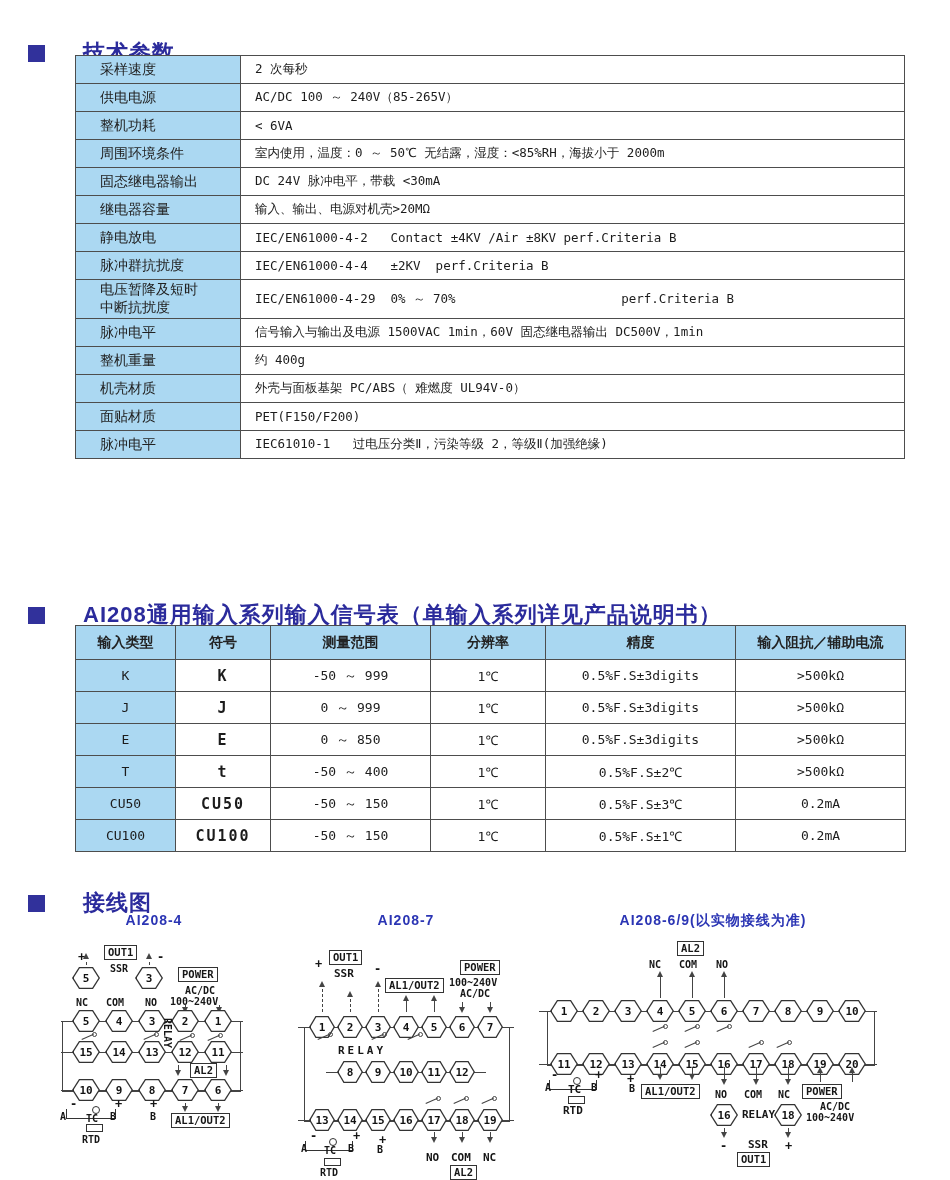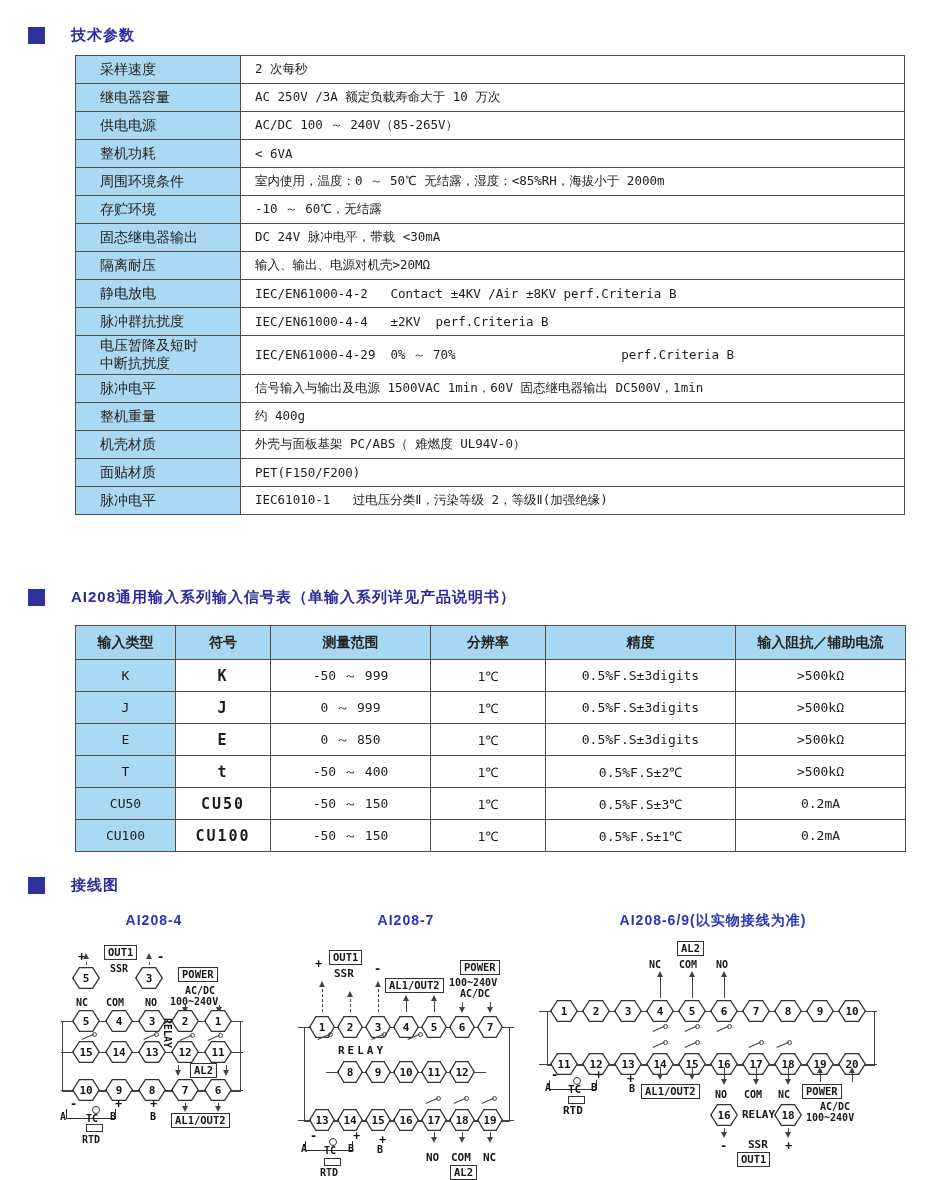--- a/index.html
+++ b/index.html
@@ -2,21 +2,21 @@
 <html><head>
 <meta charset="utf-8">
 <style>
   html,body{margin:0;padding:0;background:#fff;}
   #page{position:relative;width:950px;height:1180px;background:#ffffff;overflow:hidden;
         font-family:"Liberation Sans",sans-serif;color:#1c1c1c;}
 
   
   .sect{position:absolute;display:flex;align-items:center;gap:22px;}
   .bullet{width:17px;height:17px;background:#31319b;}
-  .sect h2{margin:4px;font-size:15px;font-weight:bold;color:#2b2b9c;letter-spacing:1px;}
+  .sect h2{margin:16px;font-size:22px;font-weight:bold;color:#2b2b9c;letter-spacing:1px;}
 
   
   table{border-collapse:collapse;table-layout:fixed;}
   .spec td, .sig td, .sig th{border:1.4px solid #4d4d4d;}
   .spec{position:absolute;left:75px;top:55px;width:830px;}
   .spec td{height:25px;font-size:13.5px;padding:1px 12px;}
   .spec td.kcol{background:#abd8f2;width:165px;padding-left:24px;white-space:pre-line;font-size:14px;color:#222;}
   .spec td:not(.kcol){font-family:"DejaVu Sans Mono",monospace;font-size:12.5px;padding-left:14px;white-space:pre-wrap;}
 
   .sig{position:absolute;left:75px;top:625px;width:830px;text-align:center;}
@@ -71,45 +71,37 @@
     <colgroup>
         <col style="width:165px">
         <col>
       </colgroup>
     <tbody>
         <tr>
           <td class="kcol">采样速度</td>
           <td>2 次每秒</td>
         </tr>
         <tr>
-          <td class="kcol">继电器容量</td>
-          <td>AC 250V /3A 额定负载寿命大于 10 万次</td>
-        </tr>
-        <tr>
           <td class="kcol">供电电源</td>
           <td>AC/DC 100 ～ 240V（85-265V）</td>
         </tr>
         <tr>
           <td class="kcol">整机功耗</td>
           <td>&lt; 6VA</td>
         </tr>
         <tr>
           <td class="kcol">周围环境条件</td>
           <td>室内使用，温度：0 ～ 50℃ 无结露，湿度：&lt;85%RH，海拔小于 2000m</td>
         </tr>
         <tr>
-          <td class="kcol">存贮环境</td>
-          <td>-10 ～ 60℃，无结露</td>
-        </tr>
-        <tr>
           <td class="kcol">固态继电器输出</td>
           <td>DC 24V 脉冲电平，带载 &lt;30mA</td>
         </tr>
         <tr>
-          <td class="kcol">隔离耐压</td>
+          <td class="kcol">继电器容量</td>
           <td>输入、输出、电源对机壳&gt;20MΩ</td>
         </tr>
         <tr>
           <td class="kcol">静电放电</td>
           <td>IEC/EN61000-4-2   Contact ±4KV /Air ±8KV perf.Criteria B</td>
         </tr>
         <tr>
           <td class="kcol">脉冲群抗扰度</td>
           <td>IEC/EN61000-4-4   ±2KV  perf.Criteria B</td>
         </tr>

